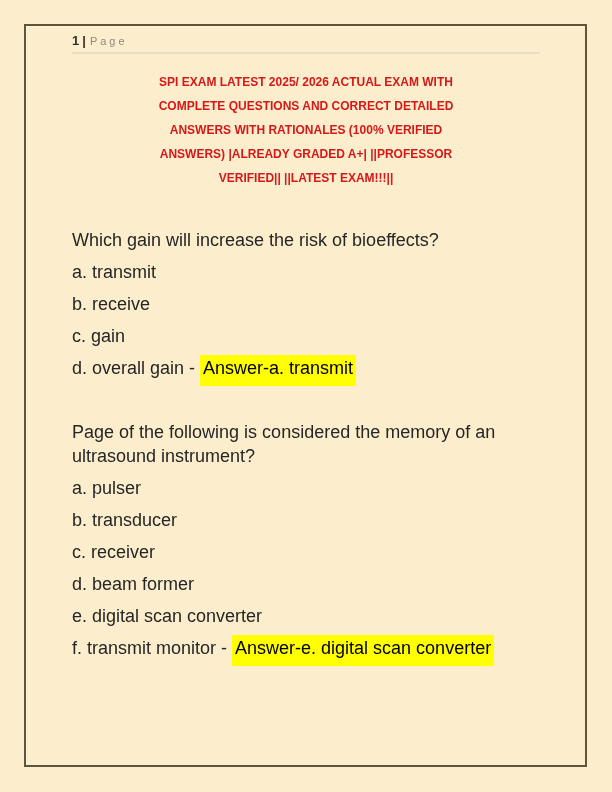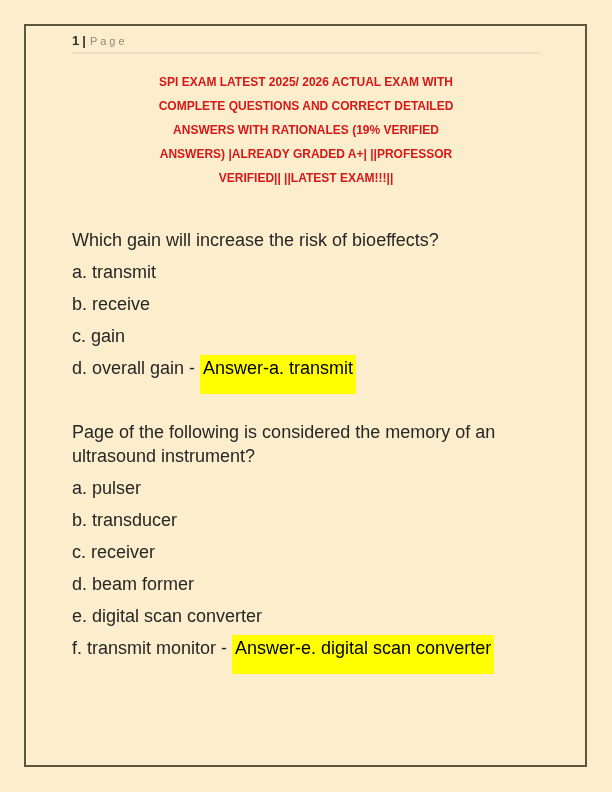--- a/index.html
+++ b/index.html
@@ -55,37 +55,37 @@
     position:absolute;
     left:72px;top:228px;width:468px;
     font-size:18px;line-height:24px;
     color:var(--body-text);
   }
   .content p{margin:0 0 8px 0;}
   .spacer{height:32px;}
   mark.answer{
     background:var(--highlight);
     color:#000;
-    padding:3px 3px 16px 3px;
+    padding:3px 3px 8px 3px;
   }
 </style>
 </head>
 <body>
 
 <div class="page">
   <div class="page-border"></div>
 
   <header class="header">
     <span class="pnum">1</span><span class="psep">|</span><span class="plabel">Page</span>
   </header>
 
   <div class="title">
     <div>SPI EXAM LATEST 2025/ 2026 ACTUAL EXAM WITH</div>
     <div>COMPLETE QUESTIONS AND CORRECT DETAILED</div>
-    <div>ANSWERS WITH RATIONALES (19% VERIFIED</div>
+    <div>ANSWERS WITH RATIONALES (100% VERIFIED</div>
     <div>ANSWERS) |ALREADY GRADED A+| ||PROFESSOR</div>
     <div>VERIFIED|| ||LATEST EXAM!!!||</div>
   </div>
 
   <main class="content">
 
     <section>
       <p class="prompt">
         <span>Which gain will increase the risk of bioeffects?</span>
       </p>

